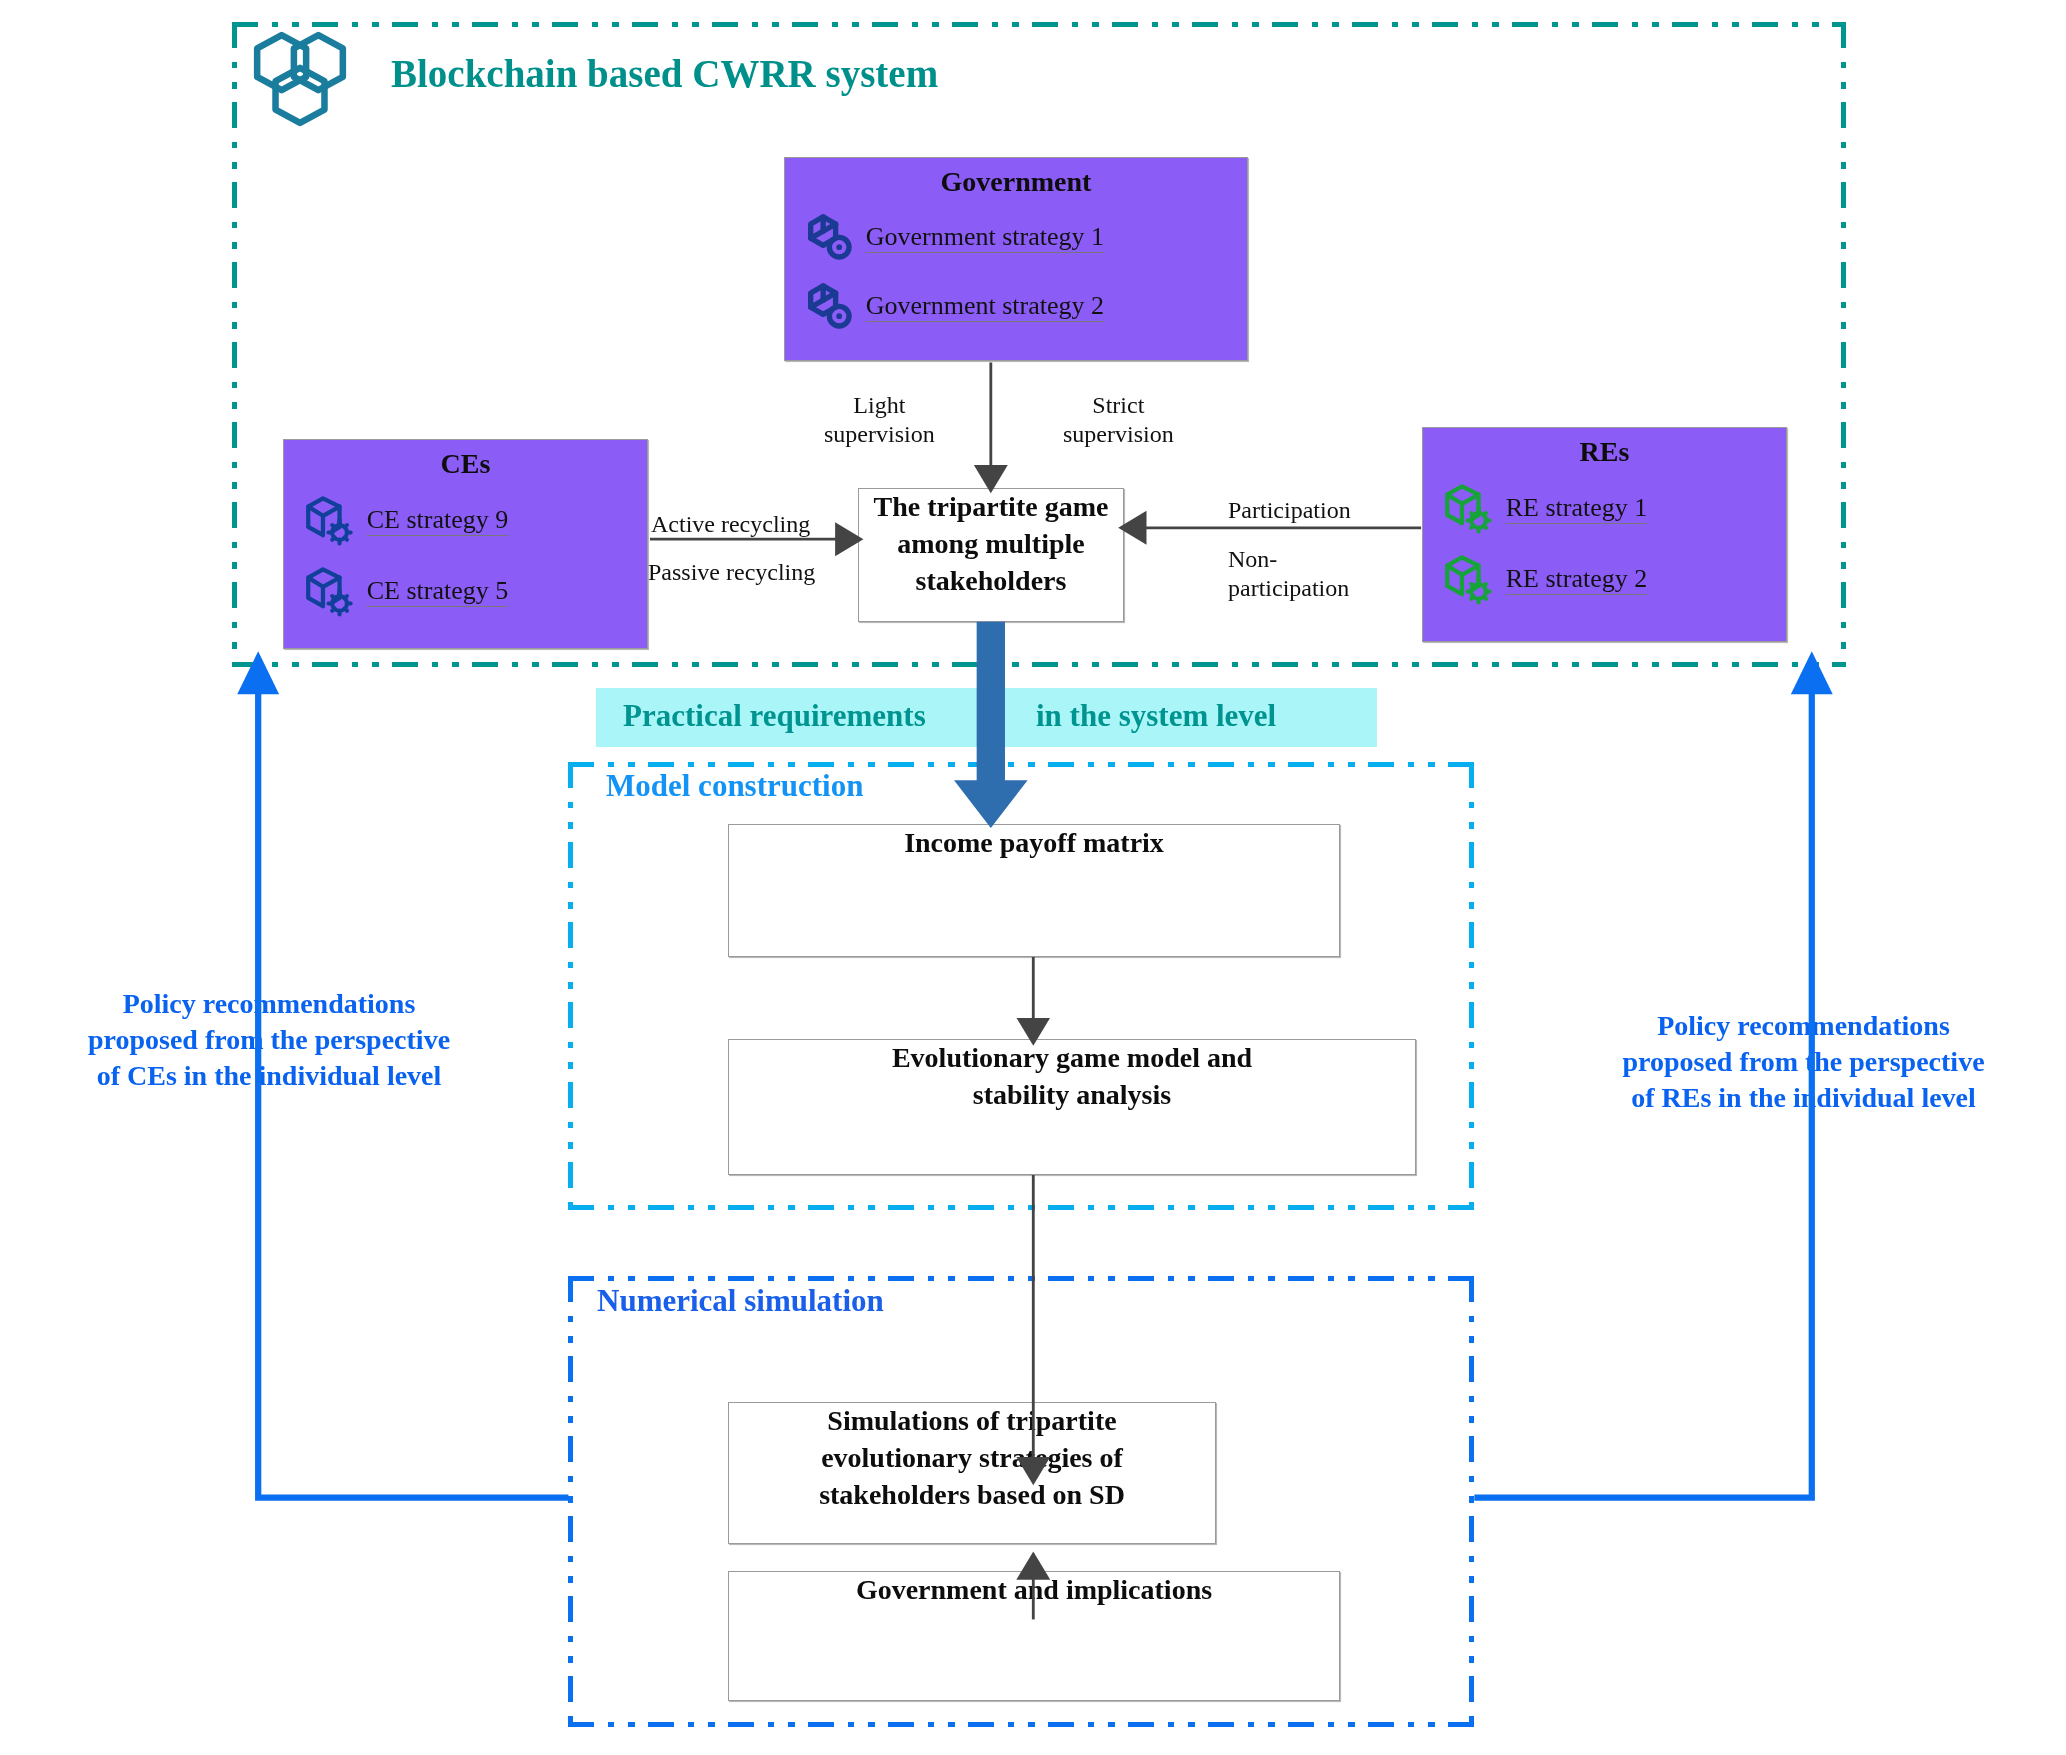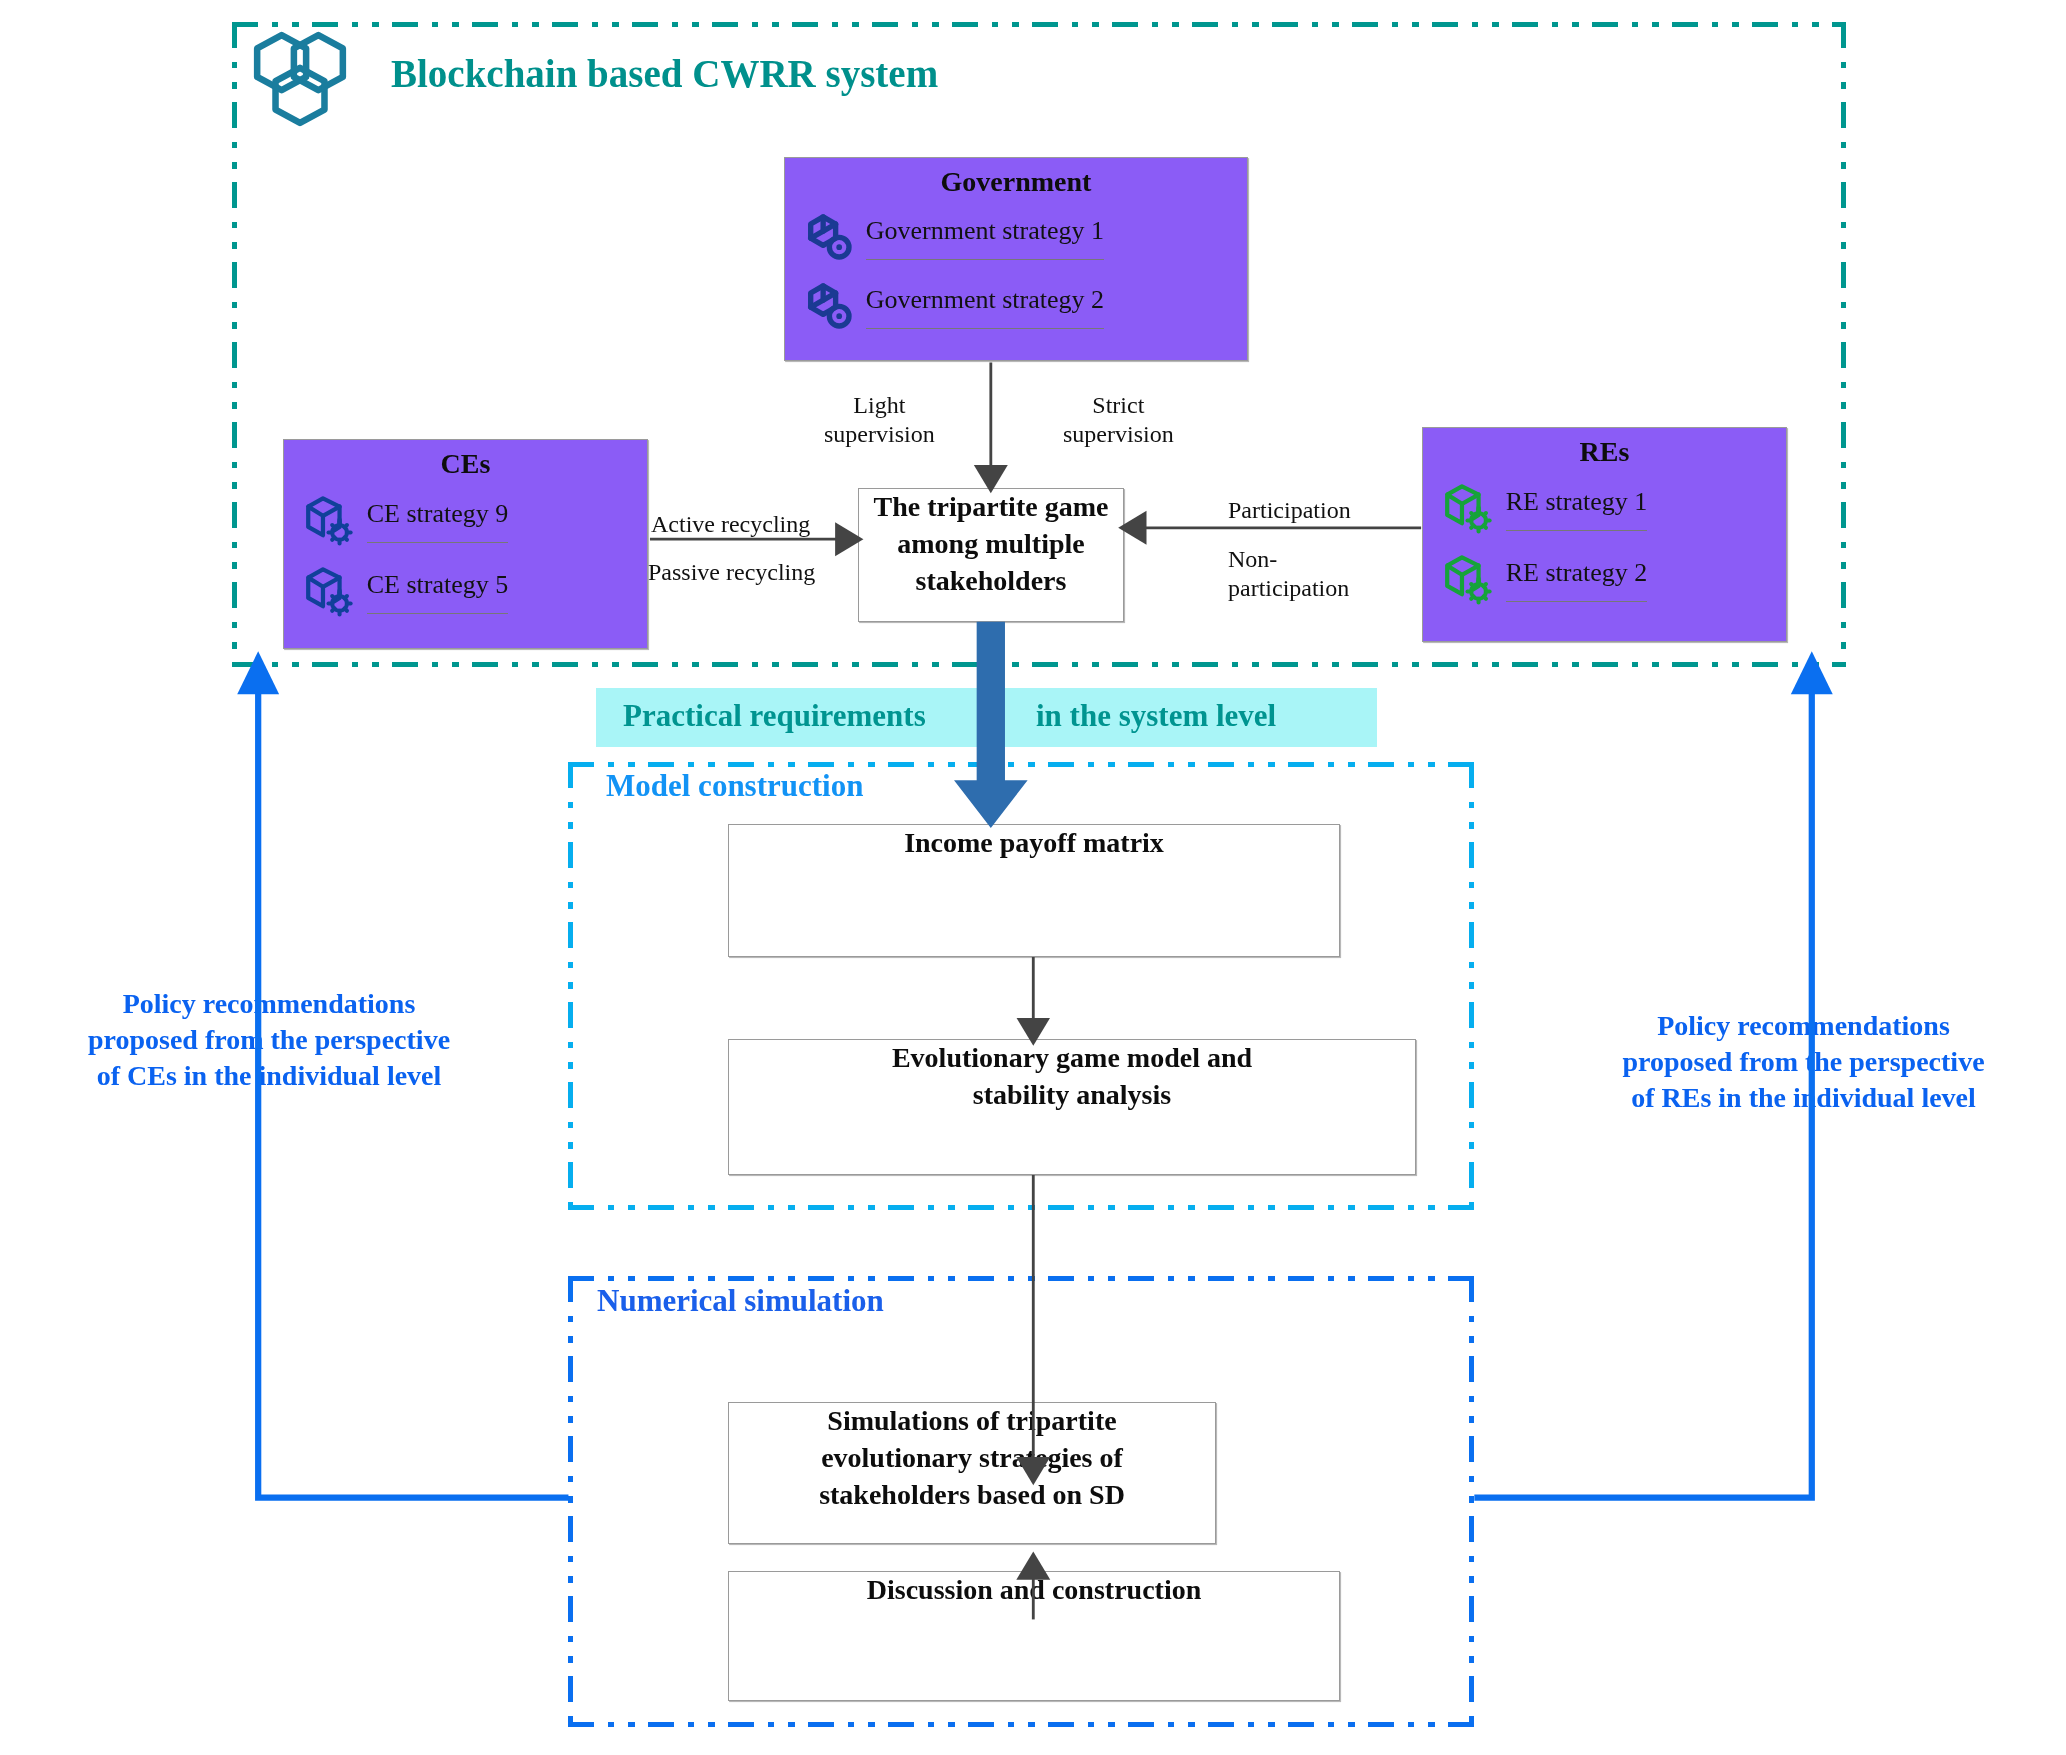--- a/index.html
+++ b/index.html
@@ -66,21 +66,21 @@
     position:absolute;background:#8b5cf6;border:1.7px solid #9a9a9a;
     box-shadow:1.1px 1.1px 0 #b8b8b8;box-sizing:border-box;
   }
   .sbox .hdr{
     text-align:center;font-size:28px;font-weight:bold;color:#0d0d0d;
     margin-top:8px;font-family:"Liberation Serif", serif;
   }
   .srow{display:flex;align-items:center;gap:9px;margin-top:10.2px;padding-left:14.7px;}
   .srow .slabel{
     font-size:26px;color:#111;border-bottom:1.7px solid #777;
-    padding-bottom:13px;white-space:nowrap;font-family:"Liberation Serif", serif;
+    padding-bottom:0;white-space:nowrap;font-family:"Liberation Serif", serif;
   }
   .ico{flex:0 0 auto;}
 
   
   .elabel{
     position:absolute;font-size:24px;color:#111;line-height:1.22;
     font-family:"Liberation Serif", serif;white-space:nowrap;
   }
   .elabel.c{text-align:center;}
 
@@ -319,21 +319,21 @@
 
   <div class="wbox" style="left:728px;top:1402px;width:488px;height:142px;">
     <div class="bt">
       <span>Simulations of tripartite</span><br>
       <span>evolutionary strategies of</span><br>
       <span>stakeholders based on SD</span>
     </div>
   </div>
 
   <div class="wbox" style="left:728px;top:1571px;width:612px;height:130px;">
-    <div class="bt">Discussion and construction</div>
+    <div class="bt">Government and implications</div>
   </div>
 
   <div class="policy left">
     <span>Policy recommendations</span><br>
     <span>proposed from  the perspective</span><br>
     <span>of CEs in the individual level</span>
   </div>
   <div class="policy right">
     <span>Policy recommendations</span><br>
     <span>proposed from the perspective</span><br>

